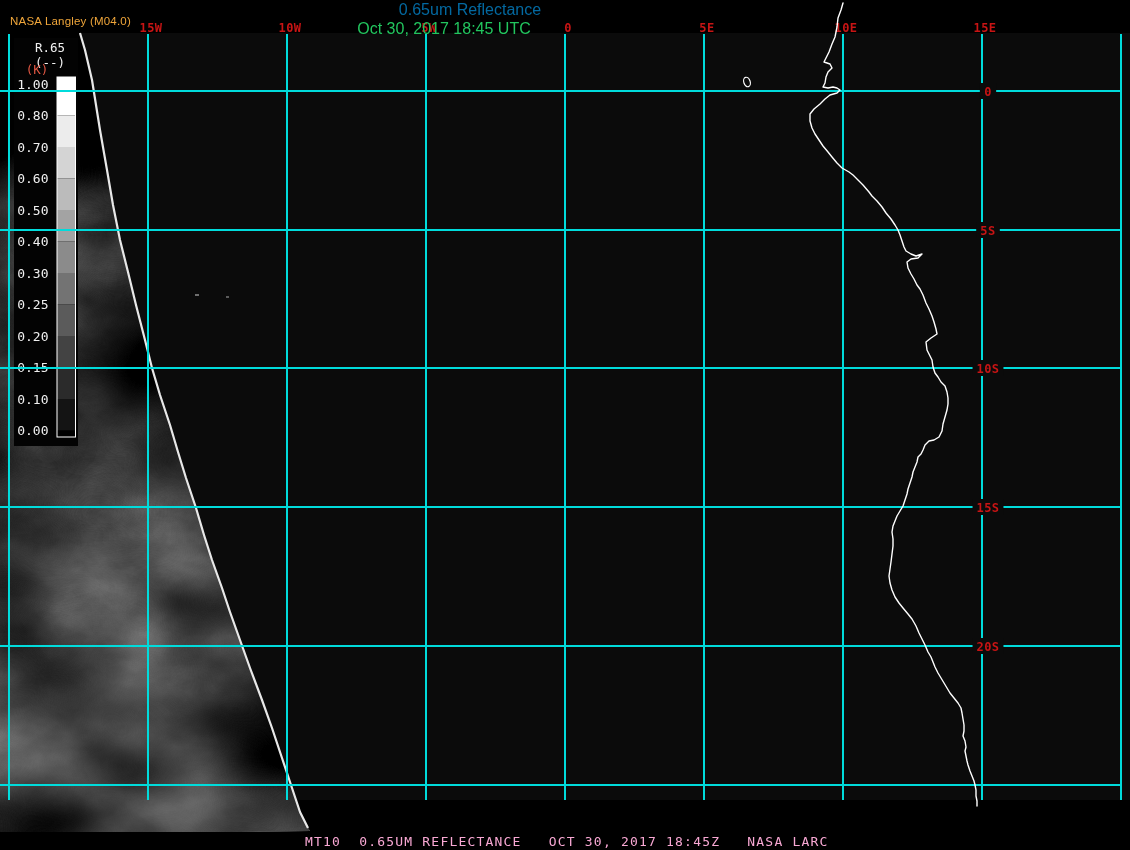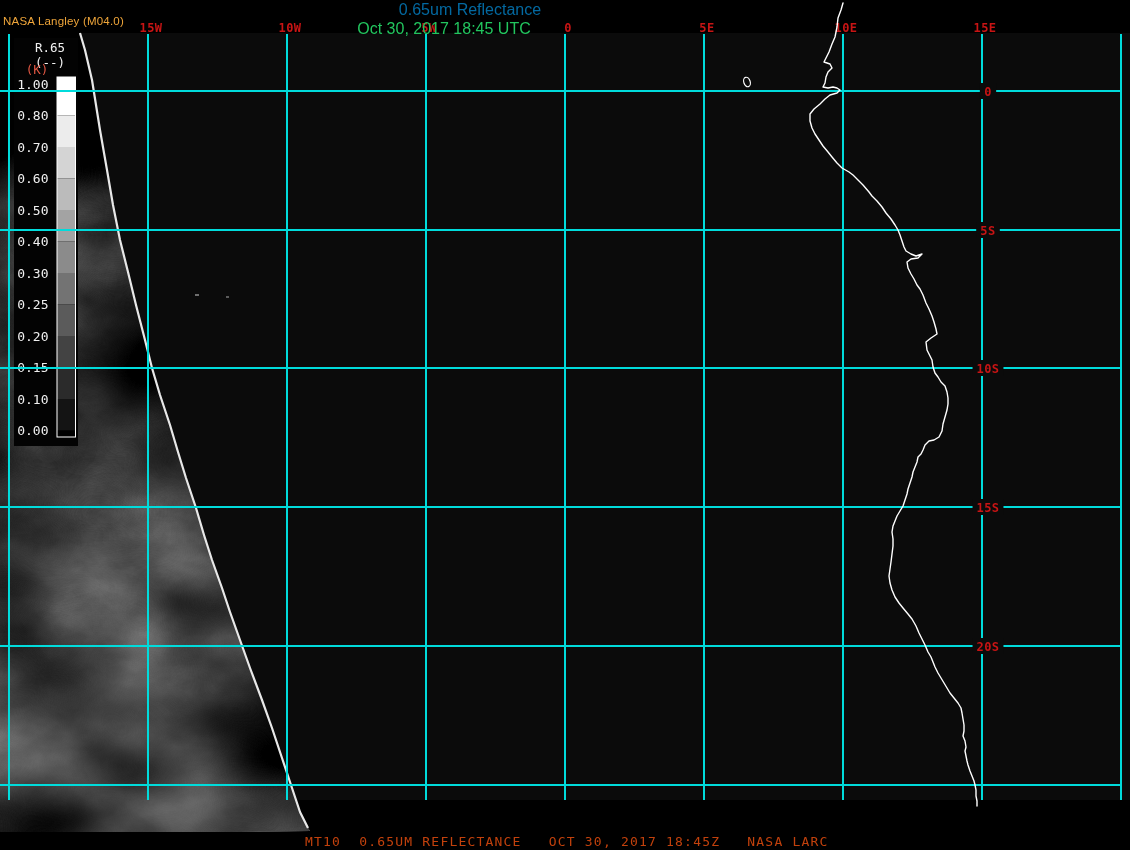--- a/index.html
+++ b/index.html
@@ -1,20 +1,20 @@
 <!DOCTYPE html>
 <html><head>
 <meta charset="utf-8">
 <style>
   html,body{margin:0;padding:0;background:#000;}
   body{width:1130px;height:850px;overflow:hidden;position:relative;
        font-family:"Liberation Sans",sans-serif;}
   .stage{position:absolute;inset:0;width:1130px;height:850px;}
   svg{position:absolute;left:0;top:0;}
-  .hdr-credit{position:absolute;left:3px;top:15px;font-size:11.5px;letter-spacing:.2px;}
+  .hdr-credit{position:absolute;left:10px;top:15px;font-size:11.5px;letter-spacing:.2px;}
   .hdr-title{position:absolute;left:470px;top:1px;transform:translateX(-50%);
              font-size:16px;white-space:pre;}
   .hdr-subtitle{position:absolute;left:444px;top:20px;transform:translateX(-50%);
              font-size:16px;white-space:pre;}
   .statusbar{position:absolute;left:0;top:832px;width:1130px;height:18px;background:#000;}
   .status-text{position:absolute;left:305px;top:2px;
      font-family:"DejaVu Sans Mono",monospace;font-size:13px;letter-spacing:1.2px;
      white-space:pre;}
   .geo-text{font-family:"DejaVu Sans Mono",monospace;font-weight:bold;
      font-size:12px;letter-spacing:.5px;}
@@ -115,15 +115,15 @@
       <text x="988" y="646.5" text-anchor="middle" dominant-baseline="central" class="geo-text" fill="#c81414">20S</text>
       <polyline points="843,3 841,10 838,18 837,27 835,37 832,44 829,52 826,58 824,62 830,64 832,68 828,72 826,77 825,83 823,87 828,88 833,87 837,88 840,90 837,93 830,95 825,99 820,104 814,109 810,114 810,121 812,128 815,134 819,140 823,146 828,152 832,157 837,163 842,168 849,172 853,175 858,180 863,185 869,192 872,196 877,201 882,207 886,213 891,219 895,225 898,230 900,235 902,241 904,247 906,251 911,254 916,256 922,254 918,258 911,259 907,262 908,268 911,274 914,279 917,285 920,289 923,295 926,303 929,309 932,316 934,322 936,329 937,334 931,338 926,342 927,350 930,356 932,360 933,367 935,373 938,377 941,382 945,386 947,392 948,398 948,404 947,410 945,417 943,424 942,431 939,437 934,440 929,441 925,445 923,450 921,454 918,457 917,462 915,467 913,472 912,477 910,483 908,489 907,494 905,500 903,506 900,511 897,516 895,521 893,526 892,532 893,539 893,546 892,554 891,562 890,569 889,576 890,583 892,590 895,597 899,603 903,608 908,614 912,619 916,626 919,633 922,639 925,645 928,652 931,657 933,662 935,667 938,673 941,678 944,683 947,688 950,693 954,698 958,703 961,708 962,713 963,719 964,725 964,731 963,736 965,741 966,747 965,751 966,756 967,761 968,765 970,771 972,776 974,781 975,785 976,790 976,796 977,801 977,806" fill="none" stroke="#ffffff" stroke-width="1.4" stroke-linejoin="round" stroke-linecap="round"></polyline>
       <ellipse cx="747" cy="82" rx="3.2" ry="4.8" transform="rotate(-18 747 82)" fill="none" stroke="#ffffff" stroke-width="1.2"></ellipse>
     </svg>
 
   <div class="hdr-credit" style="color: rgb(240, 166, 58);">NASA Langley (M04.0)</div>
   <div class="hdr-title" style="color: #0369a1;">0.65um Reflectance</div>
   <div class="hdr-subtitle" style="color: #22c55e;">Oct 30, 2017 18:45 UTC</div>
 
   <div class="statusbar">
-    <span class="status-text" style="color: #c2410c; text-align: center;">MT10  0.65UM REFLECTANCE   OCT 30, 2017 18:45Z   NASA LARC</span>
+    <span class="status-text" style="color: #f9a8d4; text-align: center;">MT10  0.65UM REFLECTANCE   OCT 30, 2017 18:45Z   NASA LARC</span>
   </div>
 </div>
 
 </body></html>

